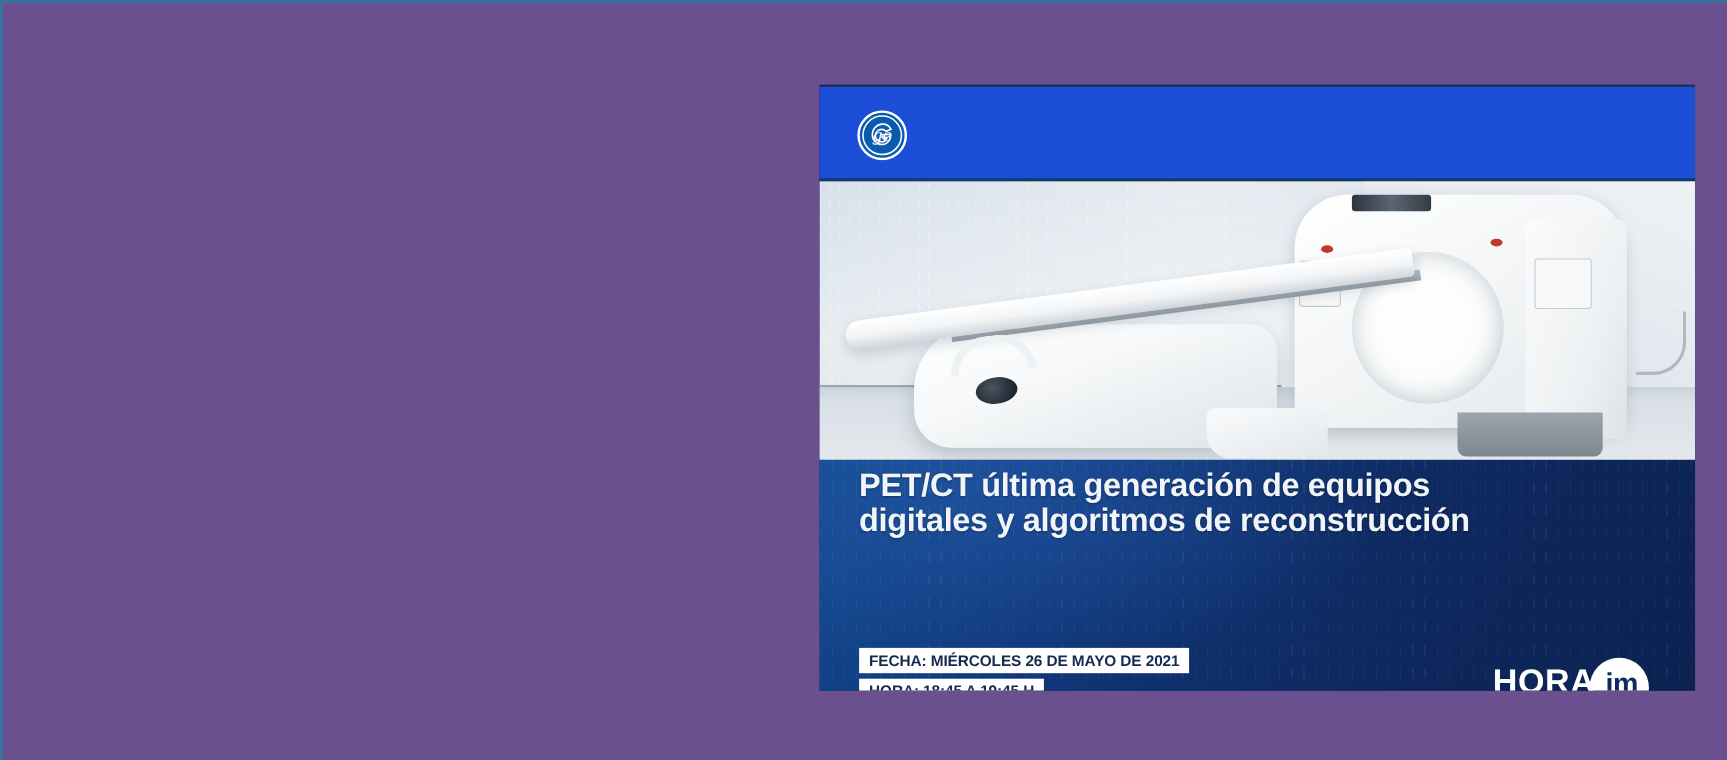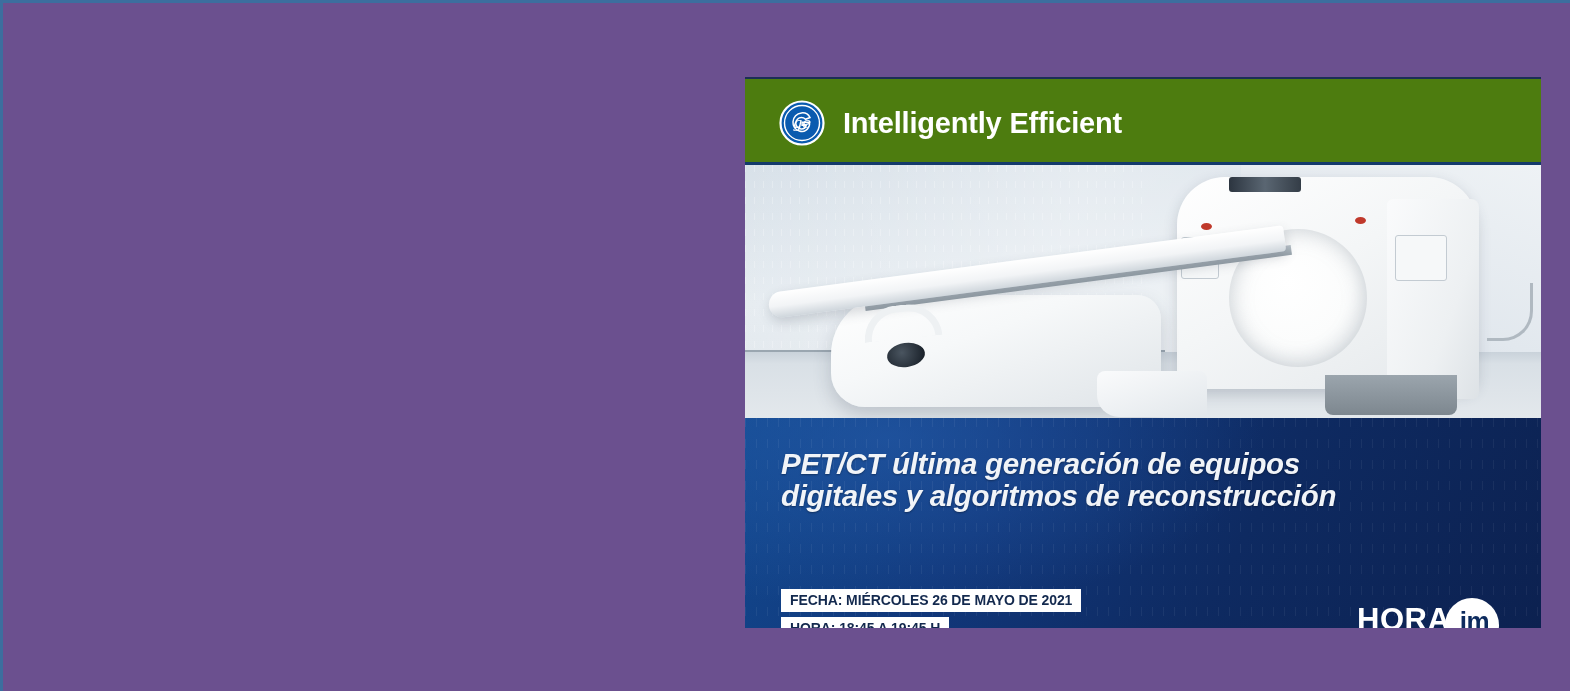--- a/index.html
+++ b/index.html
@@ -29,21 +29,21 @@
     overflow: hidden;
     background: #0d2b5e;
   }
 
   
   .header {
     position: absolute;
     left: 0; top: 0;
     width: 796px;
     height: 88px;
-    background: #4d7c0f;
+    background: #1d4ed8;
     border-top: 2px solid #1c2e55;
     display: flex;
     align-items: center;
   }
   .header::after{
     content:"";
     position:absolute;
     left:0; right:0; bottom:0;
     height:3px;
     background:#143a6b;
@@ -330,29 +330,28 @@
     mask-image: repeating-linear-gradient(to bottom,
       rgba(0,0,0,0.85) 0px, rgba(0,0,0,0.85) 9px,
       rgba(0,0,0,0) 9px, rgba(0,0,0,0) 21px);
     opacity: .22;
     pointer-events: none;
   }
 
   .session-title {
     position: absolute;
     left: 36px;
-    top: 30px;
+    top: 8px;
     width: 610px;
     color: #f1f4f8;
     font-size: 29.5px;
     font-weight: bold;
     line-height: 32px;
     letter-spacing: -0.3px;
     text-shadow: 0 1px 2px rgba(0,0,0,.35);
-    font-style: italic;
   }
   .session-title .ln { display: block; }
 
   .info-line {
     position: absolute;
     left: 36px;
     background: #ffffff;
     color: #13294e;
     font-size: 14px;
     font-weight: bold;
@@ -406,21 +405,20 @@
 
     <span class="ge-logo">
       <svg viewBox="0 0 46 46" width="46" height="46" aria-hidden="true">
         <circle cx="23" cy="23" r="21.5" fill="#0A5BAF" stroke="#ffffff" stroke-width="2.2"></circle>
         <circle cx="23" cy="23" r="17.5" fill="none" stroke="#ffffff" stroke-width="1.4"></circle>
         <path d="M31 17.5c-1.6-3.2-5-5-8.6-4.6-4.6.5-8.1 4.3-8.4 8.9-.3 4.2 2.3 8 6.3 9.2 3.6 1.1 7.4-.4 9.3-3.6.9-1.6 1.2-3.4.9-5.1h-7.4v2.9h4.1c-.6 2.3-2.8 3.9-5.2 3.7-2.9-.2-5.2-2.7-5.2-5.6 0-3.1 2.5-5.7 5.6-5.7 1.6 0 3 .6 4.1 1.7z" fill="none" stroke="#ffffff" stroke-width="1.5" stroke-linecap="round"></path>
         <text x="23" y="28" text-anchor="middle" font-family="DejaVu Serif, serif" font-size="15" font-style="italic" fill="#ffffff">ge</text>
       </svg>
     </span>
 
-    <span class="header-title">Intelligently Efficient</span>
 
   </div>
 
   <div class="photo">
     <span class="photo-wall"></span>
     <span class="photo-backwall"></span>
     <span class="photo-rain"></span>
     <span class="photo-baseboard"></span>
     <span class="photo-floor"></span>
 

